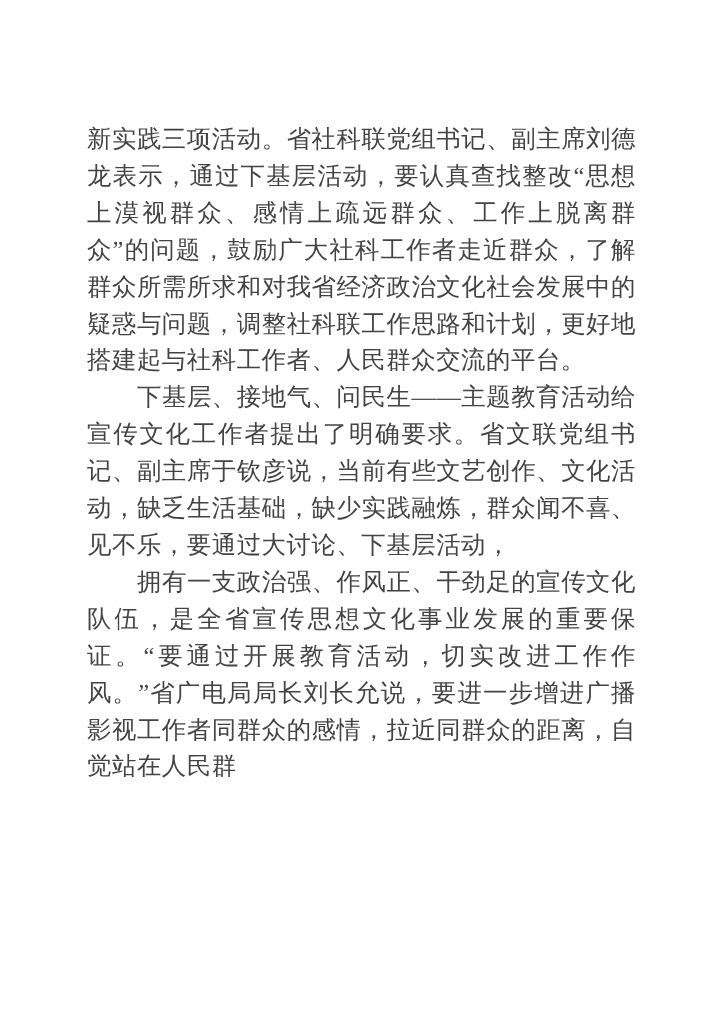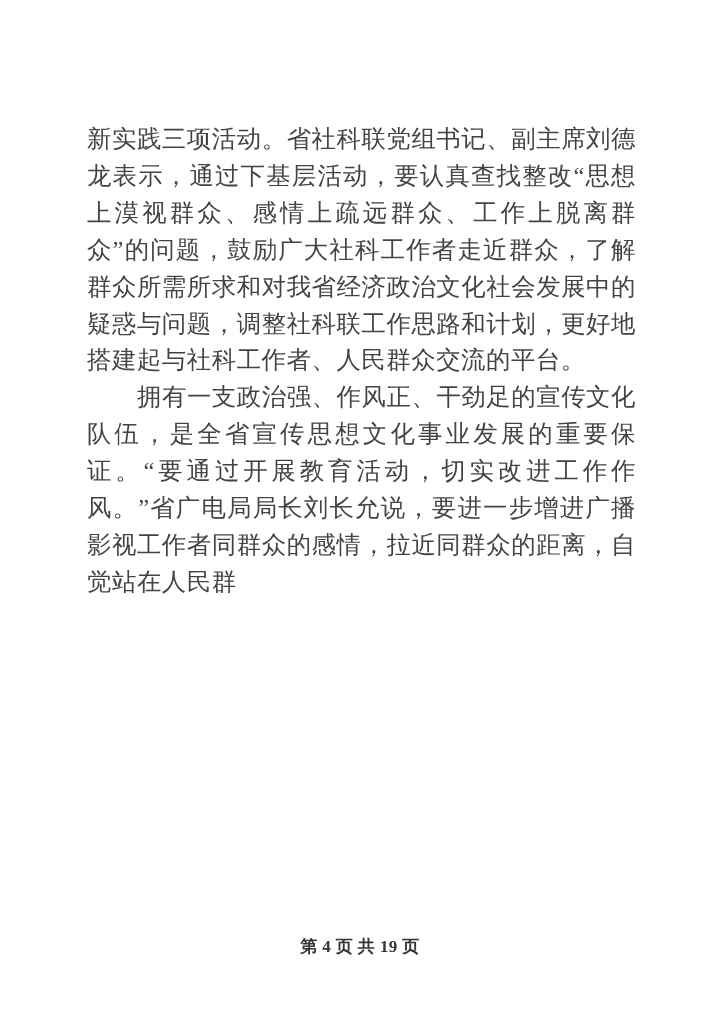--- a/index.html
+++ b/index.html
@@ -58,20 +58,18 @@
     letter-spacing: 0.4px;
   }
 </style>
 </head>
 <body>
 
 <div id="page">
 
   <div id="doc-body">
     <p class="para">新实践三项活动。省社科联党组书记、副主席刘德龙表示，通过下基层活动，要认真查找整改“思想上漠视群众、感情上疏远群众、工作上脱离群众”的问题，鼓励广大社科工作者走近群众，了解群众所需所求和对我省经济政治文化社会发展中的疑惑与问题，调整社科联工作思路和计划，更好地搭建起与社科工作者、人民群众交流的平台。</p>
+    <p class="para indent">下基层、接地气、问民生——主题教育活动给宣传文化工作者提出了明确要求。省文联党组书记、副主席于钦彦说，当前有些文艺创作、文化活动，缺乏生活基础，缺少实践融炼，群众闻不喜、见不乐，要通过大讨论、下基层活动，</p>
     <p class="para indent">拥有一支政治强、作风正、干劲足的宣传文化队伍，是全省宣传思想文化事业发展的重要保证。“要通过开展教育活动，切实改进工作作风。”省广电局局长刘长允说，要进一步增进广播影视工作者同群众的感情，拉近同群众的距离，自觉站在人民群</p>
   </div>
 
-  <div id="doc-footer">
-    <span class="footer-text">第 4 页  共 19 页</span>
-  </div>
 
 </div>
 
 </body></html>

